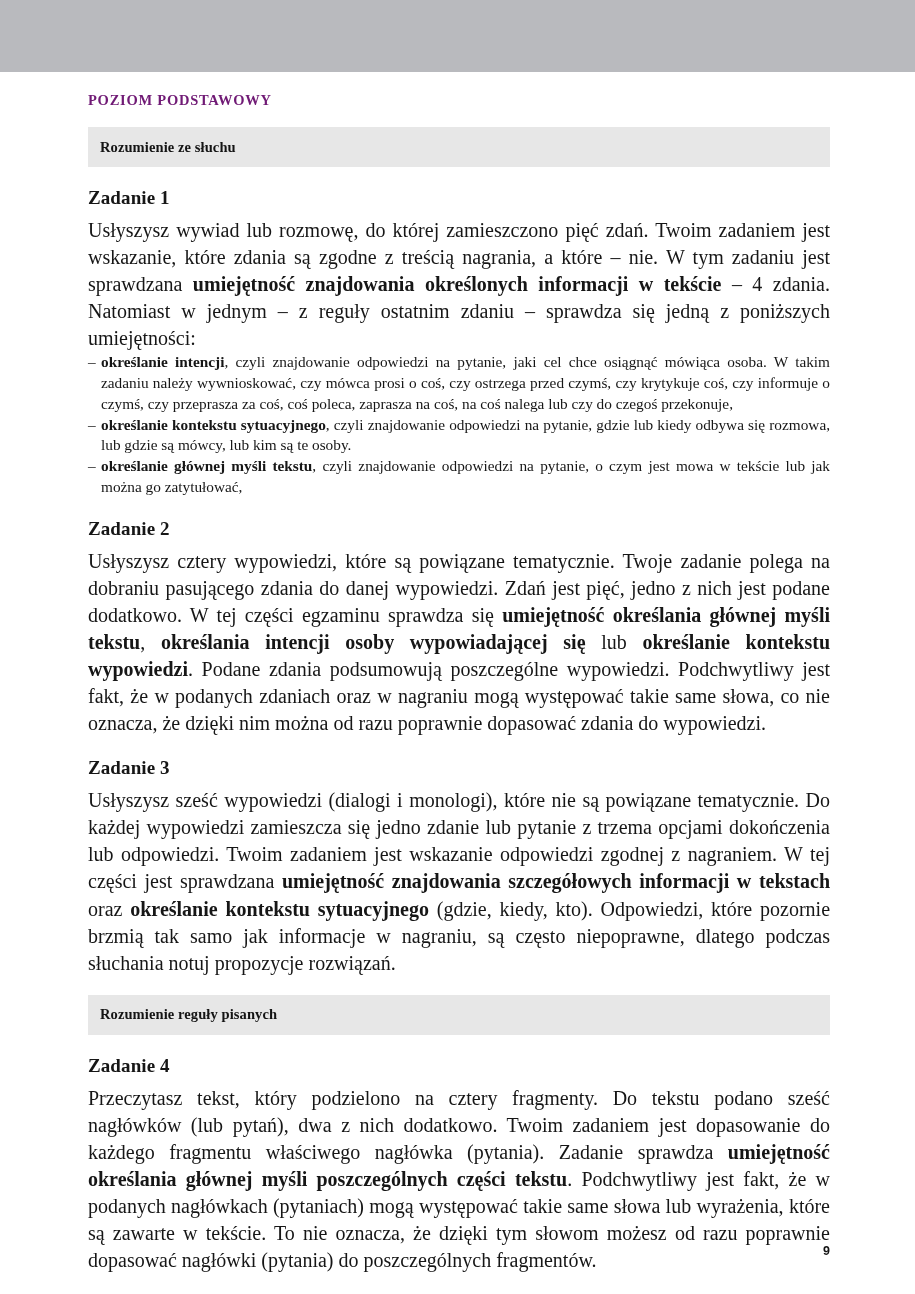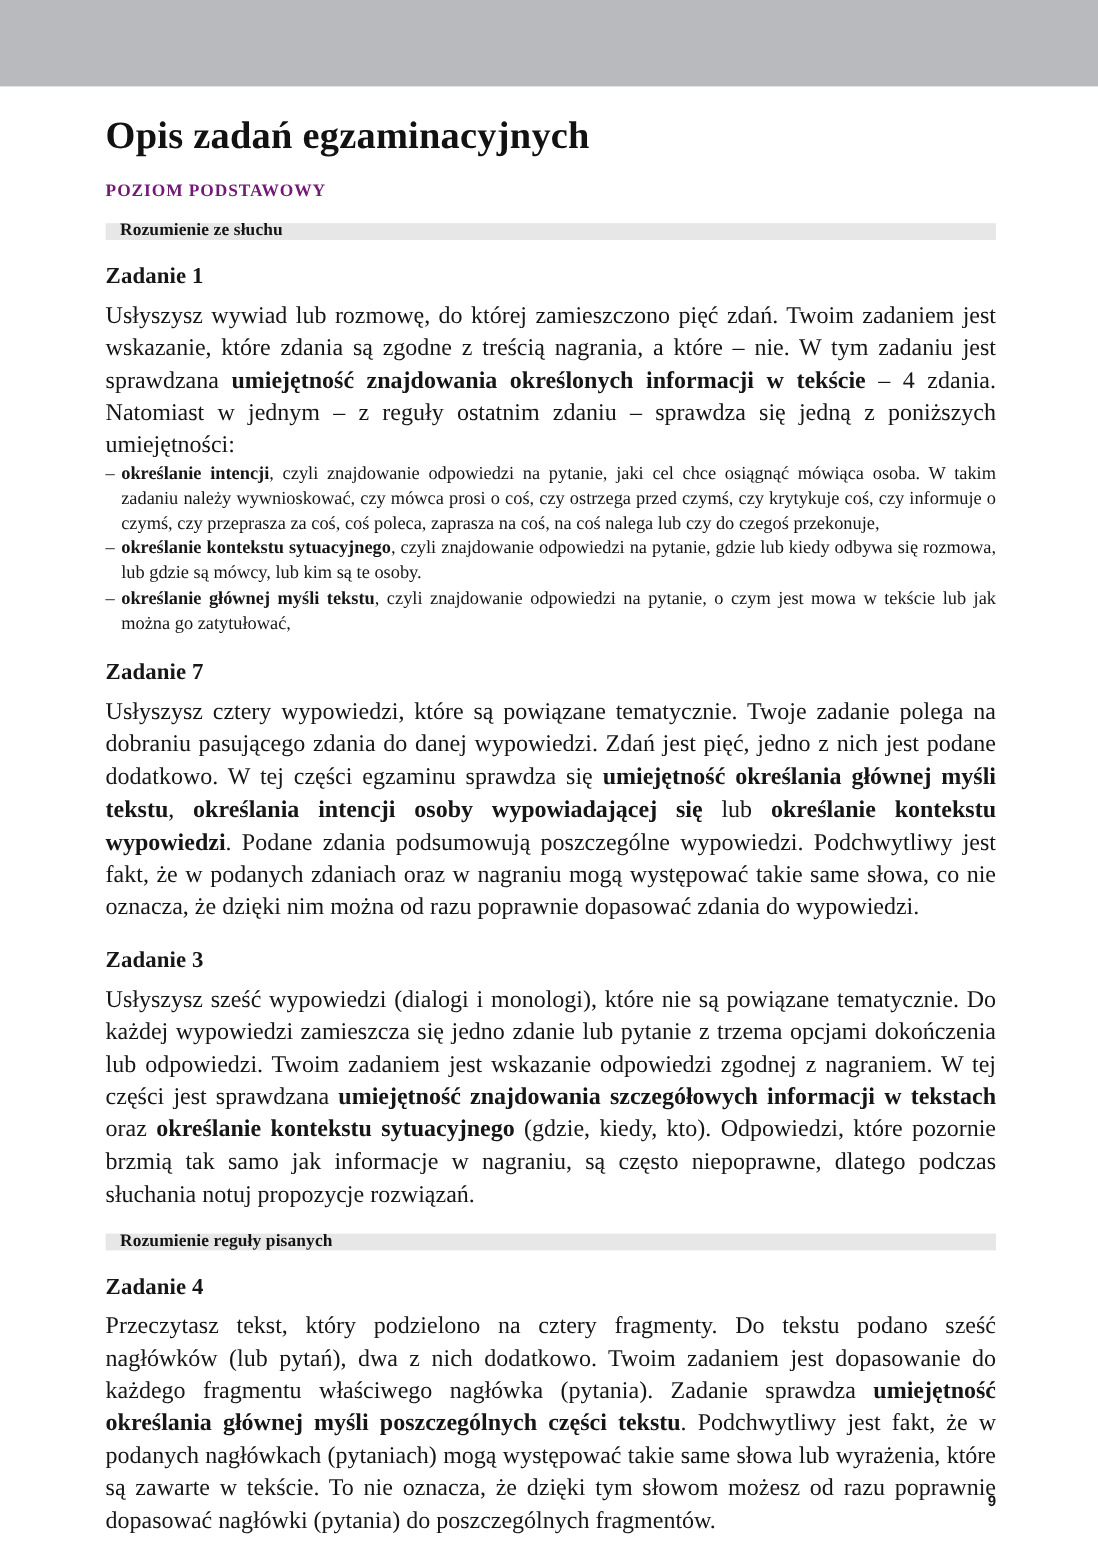--- a/index.html
+++ b/index.html
@@ -54,21 +54,21 @@
     font-size: 14.5px;
     font-weight: bold;
     letter-spacing: 0.75px;
     margin: 20px 0 0 0;
     color: #701a75;
   }
 
   
   .section-bar {
     background: #e7e7e7;
-    height: 14px;
+    height: 40px;
     display: flex;
     align-items: center;
     margin-top: 18px;
     padding-left: 12px;
     box-sizing: border-box;
   }
   .section-bar .section-title {
     font-size: 14.5px;
     font-weight: bold;
     letter-spacing: 0.1px;
@@ -133,42 +133,41 @@
     color: #141414;
   }
 </style>
 </head>
 <body>
 
 <div class="top-banner"></div>
 
 <div class="page">
 
-  <h1 class="doc-title">Opis zadań egzaminacyjnych</h1>
 
   <p class="level-label">POZIOM PODSTAWOWY</p>
 
   <div class="section-bar">
     <span class="section-title">Rozumienie ze słuchu</span>
   </div>
 
   <div class="task">
     <p class="task-heading">Zadanie 1</p>
     <p class="task-para"><span>Usłyszysz wywiad lub rozmowę, do której zamieszczono pięć zdań. Twoim zadaniem jest wskazanie, które zdania są zgodne z treścią nagrania, a które – nie. W tym zadaniu jest sprawdzana </span><b>umiejętność znajdowania określonych informacji w tekście</b><span> – 4 zdania. Natomiast w jednym – z reguły ostatnim zdaniu – sprawdza się jedną z poniższych umiejętności:</span></p>
 
     <ul class="dash-list">
       <li><b>określanie intencji</b><span>, czyli znajdowanie odpowiedzi na pytanie, jaki cel chce osiągnąć mówiąca osoba. W takim zadaniu należy wywnioskować, czy mówca prosi o coś, czy ostrzega przed czymś, czy krytykuje coś, czy informuje o czymś, czy przeprasza za coś, coś poleca, zaprasza na coś, na coś nalega lub czy do czegoś przekonuje,</span></li>
       <li><b>określanie kontekstu sytuacyjnego</b><span>, czyli znajdowanie odpowiedzi na pytanie, gdzie lub kiedy odbywa się rozmowa, lub gdzie są mówcy, lub kim są te osoby.</span></li>
       <li><b>określanie głównej myśli tekstu</b><span>, czyli znajdowanie odpowiedzi na pytanie, o czym jest mowa w tekście lub jak można go zatytułować,</span></li>
     </ul>
 
   </div>
 
   <div class="task">
-    <p class="task-heading">Zadanie 7</p>
+    <p class="task-heading">Zadanie 2</p>
     <p class="task-para"><span>Usłyszysz cztery wypowiedzi, które są powiązane tematycznie. Twoje zadanie polega na dobraniu pasującego zdania do danej wypowiedzi. Zdań jest pięć, jedno z nich jest podane dodatkowo. W tej części egzaminu sprawdza się </span><b>umiejętność określania głównej myśli tekstu</b><span>, </span><b>określania intencji osoby wypowiadającej się</b><span> lub </span><b>określanie kontekstu wypowiedzi</b><span>. Podane zdania podsumowują poszczególne wypowiedzi. Podchwytliwy jest fakt, że w podanych zdaniach oraz w nagraniu mogą występować takie same słowa, co nie oznacza, że dzięki nim można od razu poprawnie dopasować zdania do wypowiedzi.</span></p>
   </div>
 
   <div class="task">
     <p class="task-heading">Zadanie 3</p>
     <p class="task-para"><span>Usłyszysz sześć wypowiedzi (dialogi i monologi), które nie są powiązane tematycznie. Do każdej wypowiedzi zamieszcza się jedno zdanie lub pytanie z trzema opcjami dokończenia lub odpowiedzi. Twoim zadaniem jest wskazanie odpowiedzi zgodnej z nagraniem. W tej części jest sprawdzana </span><b>umiejętność znajdowania szczegółowych informacji w tekstach</b><span> oraz </span><b>określanie kontekstu sytuacyjnego</b><span> (gdzie, kiedy, kto). Odpowiedzi, które pozornie brzmią tak samo jak informacje w nagraniu, są często niepoprawne, dlatego podczas słuchania notuj propozycje rozwiązań.</span></p>
   </div>
 
   <div class="section-bar">
     <span class="section-title">Rozumienie reguły pisanych</span>

